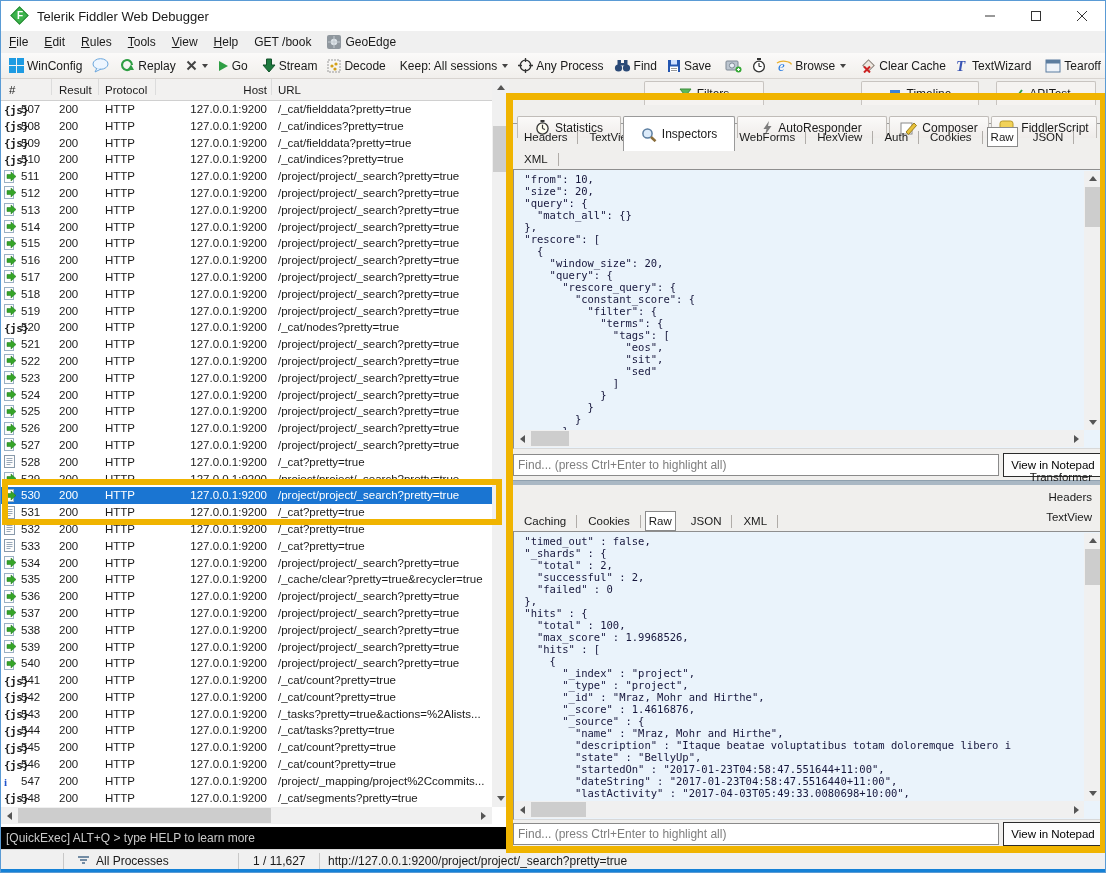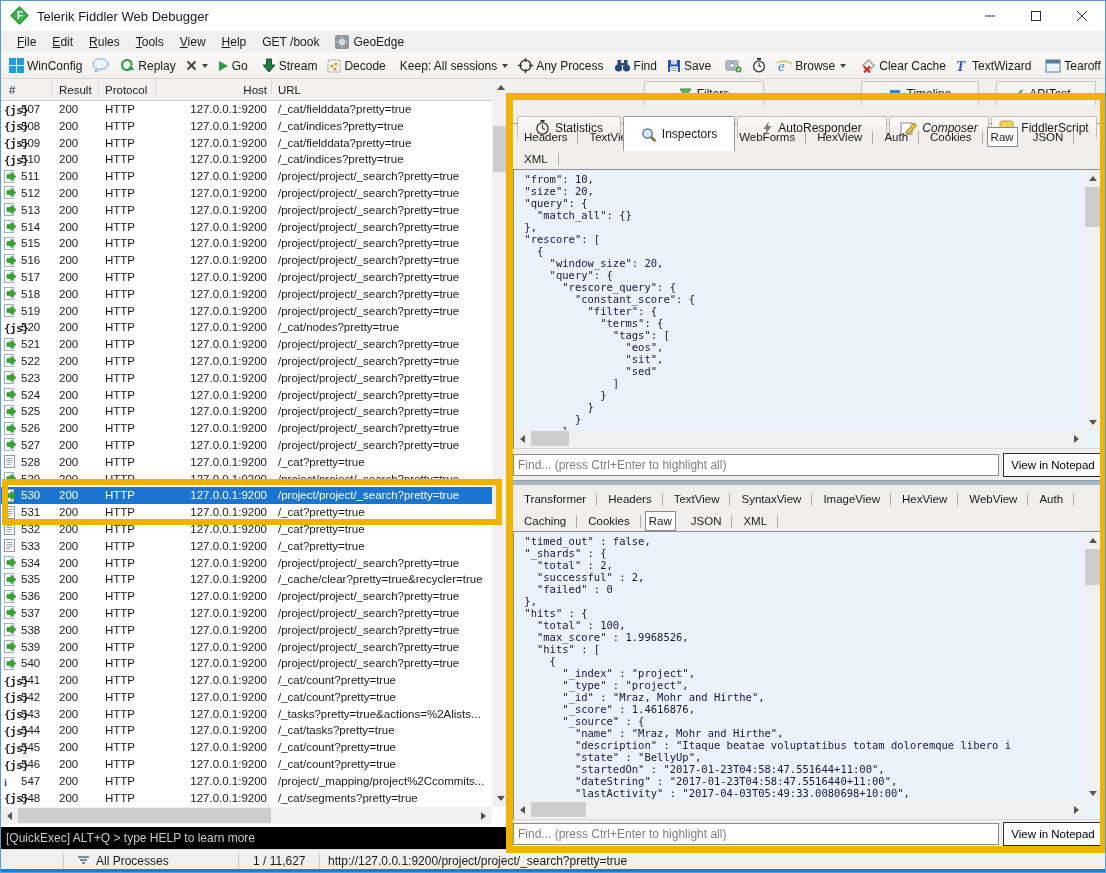--- a/index.html
+++ b/index.html
@@ -11,21 +11,21 @@
   }
   
   .titlebar { position:absolute; left:0; top:0; right:0; height:30px; background:#fff; display:flex; align-items:center; }
   .fiddler-logo { position:relative; width:18px; height:18px; margin:0 8px 0 10px; }
   .fiddler-logo .diamond { position:absolute; left:2px; top:2px; width:13px; height:13px; background:#3cb44b; transform:rotate(45deg); border:1px solid #2a8c37; }
   .fiddler-logo .letter { position:absolute; left:0; top:2px; width:18px; text-align:center; color:#fff; font-weight:bold; font-size:10px; line-height:14px; }
   .title-text { font-size:13px; }
   .win-controls { margin-left:auto; display:flex; height:30px; }
   .win-btn { width:46px; height:30px; display:flex; align-items:center; justify-content:center; }
   
-  .menubar { position:absolute; left:0; top:30px; right:0; height:22px; background:#f0f0f0; display:flex; align-items:flex-end; padding-left:8px; }
+  .menubar { position:absolute; left:0; top:30px; right:0; height:22px; background:#f0f0f0; display:flex; align-items:flex-end; padding-left:0; }
   .menu-item { padding:0 8px; height:22px; line-height:22px; display:flex; align-items:center; gap:4px; }
   .menu-item:nth-child(-n+6) .lbl::first-letter { text-decoration:underline; }
   .menu-item .lbl { display:inline-block; }
   
   .toolbar { position:absolute; left:0; top:52px; right:0; height:26px; background:linear-gradient(#fbfaf9,#f1efec); border-bottom:1px solid #d8d4d0; display:flex; align-items:center; padding:0 3px; }
   .tool-item { display:flex; align-items:center; gap:3px; padding:0 5px; height:22px; white-space:nowrap; }
   .tool-sep { width:1px; height:19px; background:#c9c4be; margin:0 2px; }
   .caret { width:0; height:0; border-left:3.5px solid transparent; border-right:3.5px solid transparent; border-top:4px solid #444; margin-left:2px; }
   .icon { display:inline-flex; align-items:center; justify-content:center; }
   
@@ -858,21 +858,21 @@
           <span>Inspectors</span>
         </div>
         <div class="mtab" style="width: 150px;">
           <span class="icon">
             <svg width="11" height="14">
               <polygon points="7,0 1.5,8 4.5,8 3,14 9.5,5 6,5" fill="#7d7d7d"></polygon>
             </svg>
           </span>
           <span>AutoResponder</span>
         </div>
-        <div class="mtab" style="width: 100px; font-style: italic;">
+        <div class="mtab" style="width: 100px;">
           <span class="icon">
             <svg width="17" height="14">
               <rect x="1" y="2" width="11" height="11" fill="#fff" stroke="#8a8a8a"></rect>
               <path d="M6 11 L14 2 L16.5 4.5 L8.5 13.5 Z" fill="#e8c23a" stroke="#9a7d1f"></path>
             </svg>
           </span>
           <span>Composer</span>
         </div>
         <div class="mtab" style="width: 106px;">
           <span class="icon">
@@ -947,21 +947,21 @@
       </div>
     </div>
 
     <div class="findbar" style="top:374px;">
       <input class="find-input" placeholder="Find... (press Ctrl+Enter to highlight all)" style="">
       <button class="notepad-btn">View in Notepad</button>
     </div>
 
     <div class="panel-divider"></div>
 
-    <div class="subtabs" style="top:408px;">
+    <div class="subtabs" style="top:388px;flex-direction:column;">
         <span class="stab">Transformer</span>
         <span class="stab">Headers</span>
         <span class="stab">TextView</span>
         <span class="stab">SyntaxView</span>
         <span class="stab">ImageView</span>
         <span class="stab">HexView</span>
         <span class="stab">WebView</span>
         <span class="stab">Auth</span>
       </div>
     <div class="subtabs" style="top:430px;">

